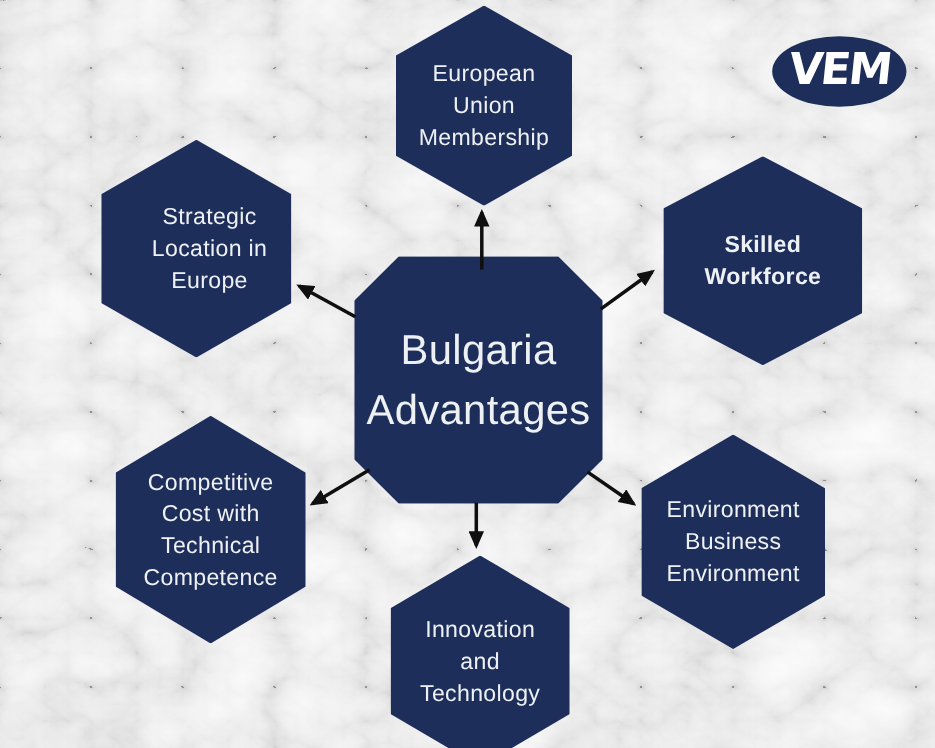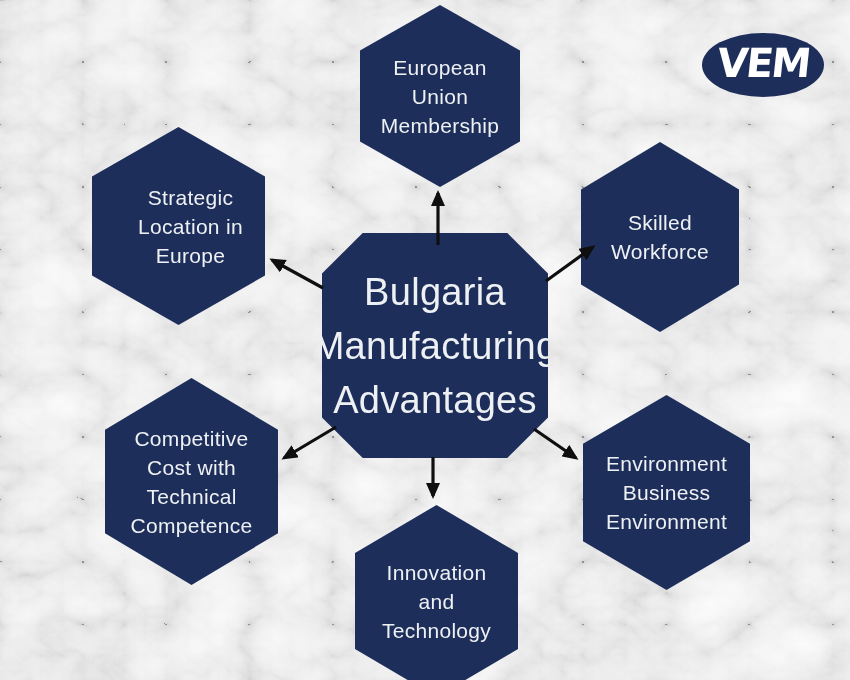--- a/index.html
+++ b/index.html
@@ -39,21 +39,21 @@
   }
   .octagon{
     clip-path:polygon(18% 0%,82% 0%,100% 18%,100% 82%,82% 100%,18% 100%,0% 82%,0% 18%);
     font-size:38px;
     line-height:38px;
     letter-spacing:0.3px;
     gap:16px;
   }
   .hex-eu{left:360px;top:5px;width:160px;height:182px;}
   .hex-strategic{left:92px;top:127px;width:173px;height:198px;padding-left:24px;}
-  .hex-skilled{left:581px;top:142px;width:158px;height:190px;}
+  .hex-skilled{left:603px;top:142px;width:181px;height:190px;font-weight:bold;}
   .hex-competitive{left:105px;top:378px;width:173px;height:207px;}
   .hex-innovation{left:355px;top:505px;width:163px;height:192px;}
   .hex-favourable{left:583px;top:395px;width:167px;height:195px;}
   .octagon{left:322px;top:233px;width:226px;height:225px;}
   .arrows{
     position:absolute;inset:0;
     width:850px;height:680px;
     pointer-events:none;
   }
   .logo{
@@ -125,21 +125,20 @@
   </div>
 
   <div class="shape hexagon hex-favourable">
     <div>Environment</div>
     <div>Business</div>
     <div>Environment</div>
   </div>
 
   <div class="shape octagon">
     <div>Bulgaria</div>
-    <div>Manufacturing</div>
     <div>Advantages</div>
   </div>
 
   <svg class="arrows" viewBox="0 0 850 680" aria-hidden="true">
     <defs>
       <marker id="ah" markerUnits="userSpaceOnUse" markerWidth="16" markerHeight="14" refX="13" refY="7" orient="auto">
         <path d="M0,0 L16,7 L0,14 Z" fill="#0f0f0f"></path>
       </marker>
     </defs>
     <g stroke="#0f0f0f" stroke-width="3.2" fill="none">

